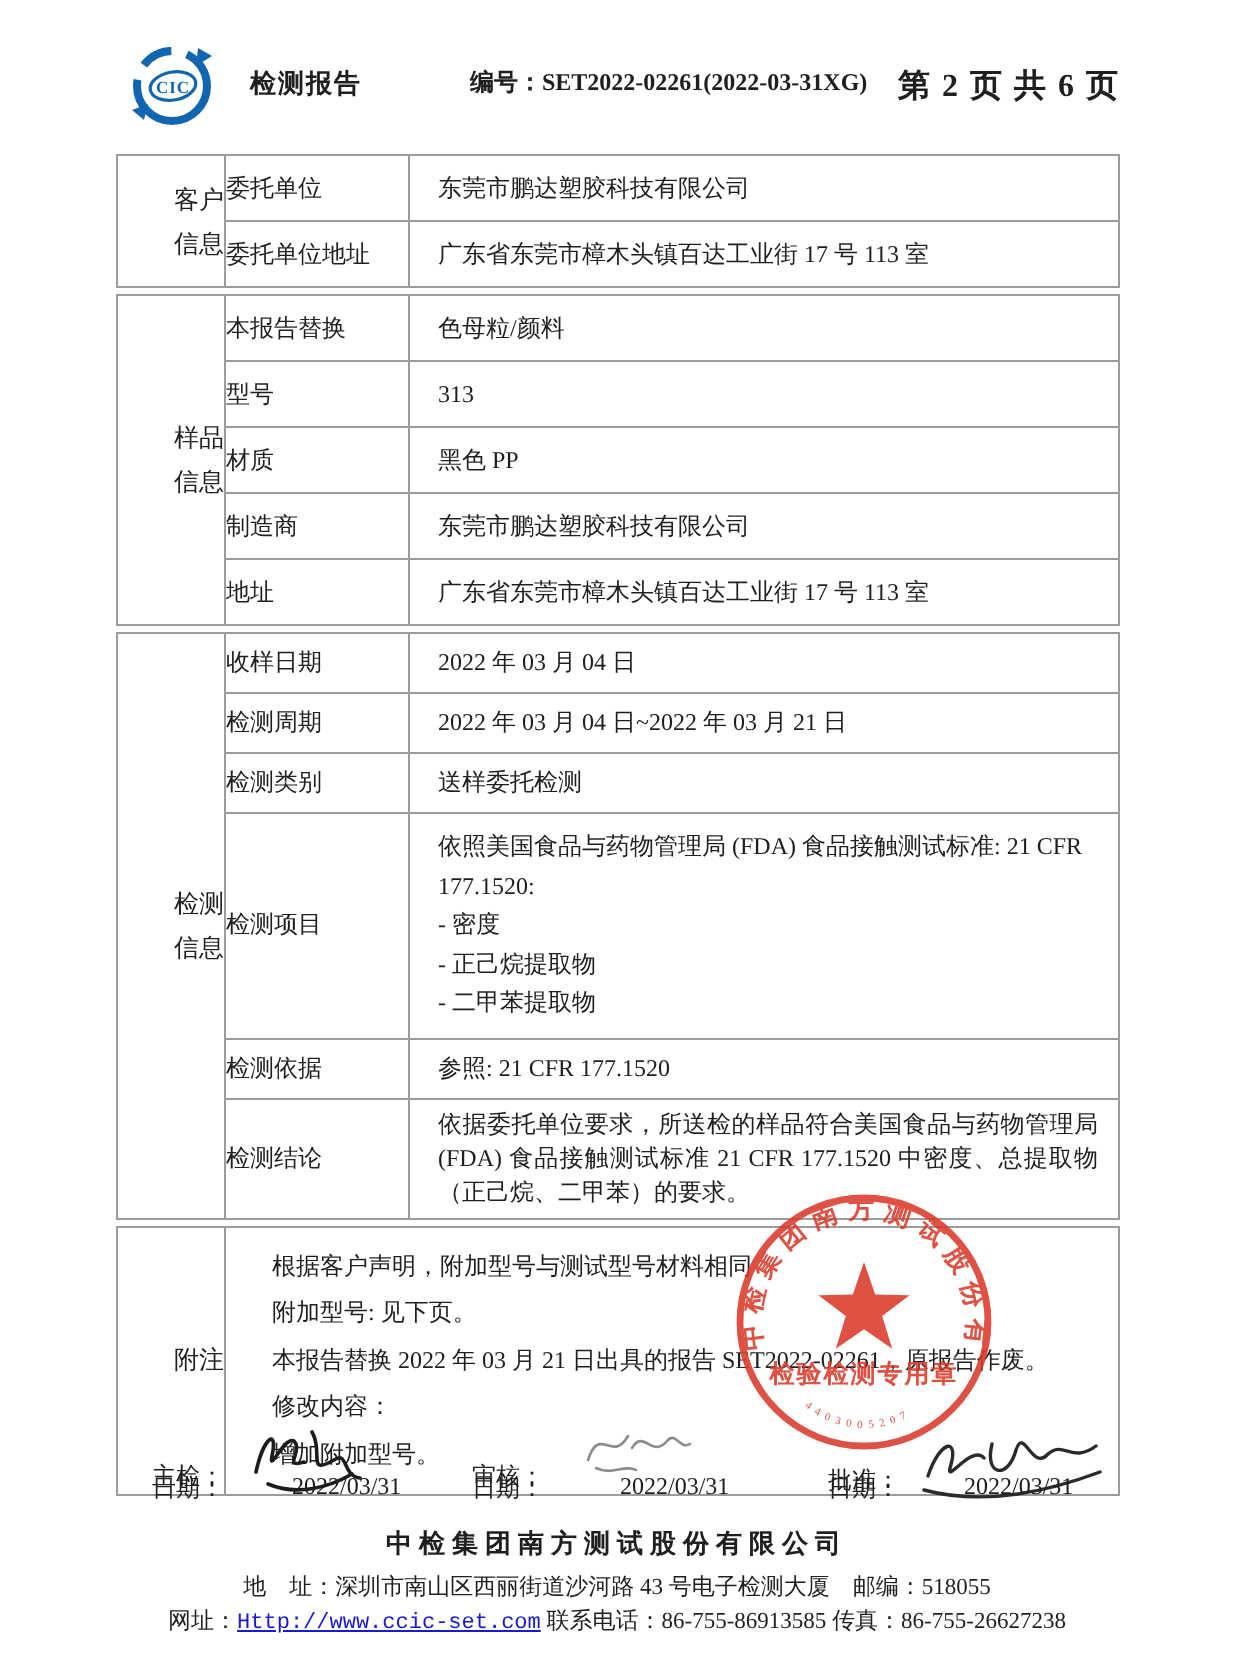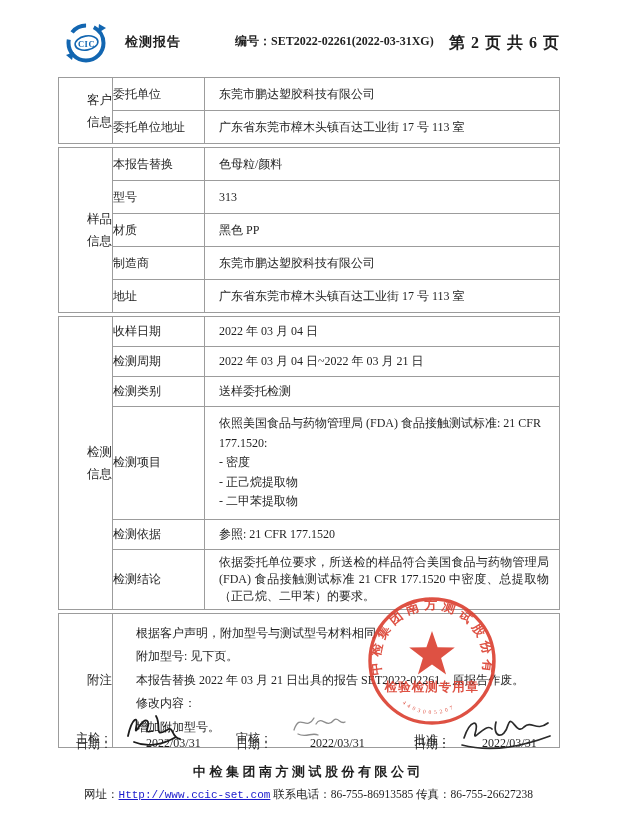--- a/index.html
+++ b/index.html
@@ -188,19 +188,20 @@
       <textPath href="#arcTop" startOffset="0" textLength="242">中检集团南方测试股份有限公司</textPath>
     </text>
     <text x="70" y="100" text-anchor="middle" font-size="12.5" font-weight="bold" fill="#da3a2a" letter-spacing="1">检验检测专用章</text>
     <text font-size="5.5" fill="#da3a2a" letter-spacing="3">
       <textPath href="#arcBottom" startOffset="6">4403005207</textPath>
     </text>
   </svg>
 
   <div class="footer">
     <div class="f-company">中检集团南方测试股份有限公司</div>
+    <div class="f-line">地　址：深圳市南山区西丽街道沙河路 43 号电子检测大厦　邮编：518055</div>
     <div class="f-line">
       <span>网址：</span><a class="f-link" href="#">Http://www.ccic-set.com</a>
       <span>联系电话：86-755-86913585 传真：86-755-26627238</span>
     </div>
   </div>
 
 </div>
 
 </body></html>

